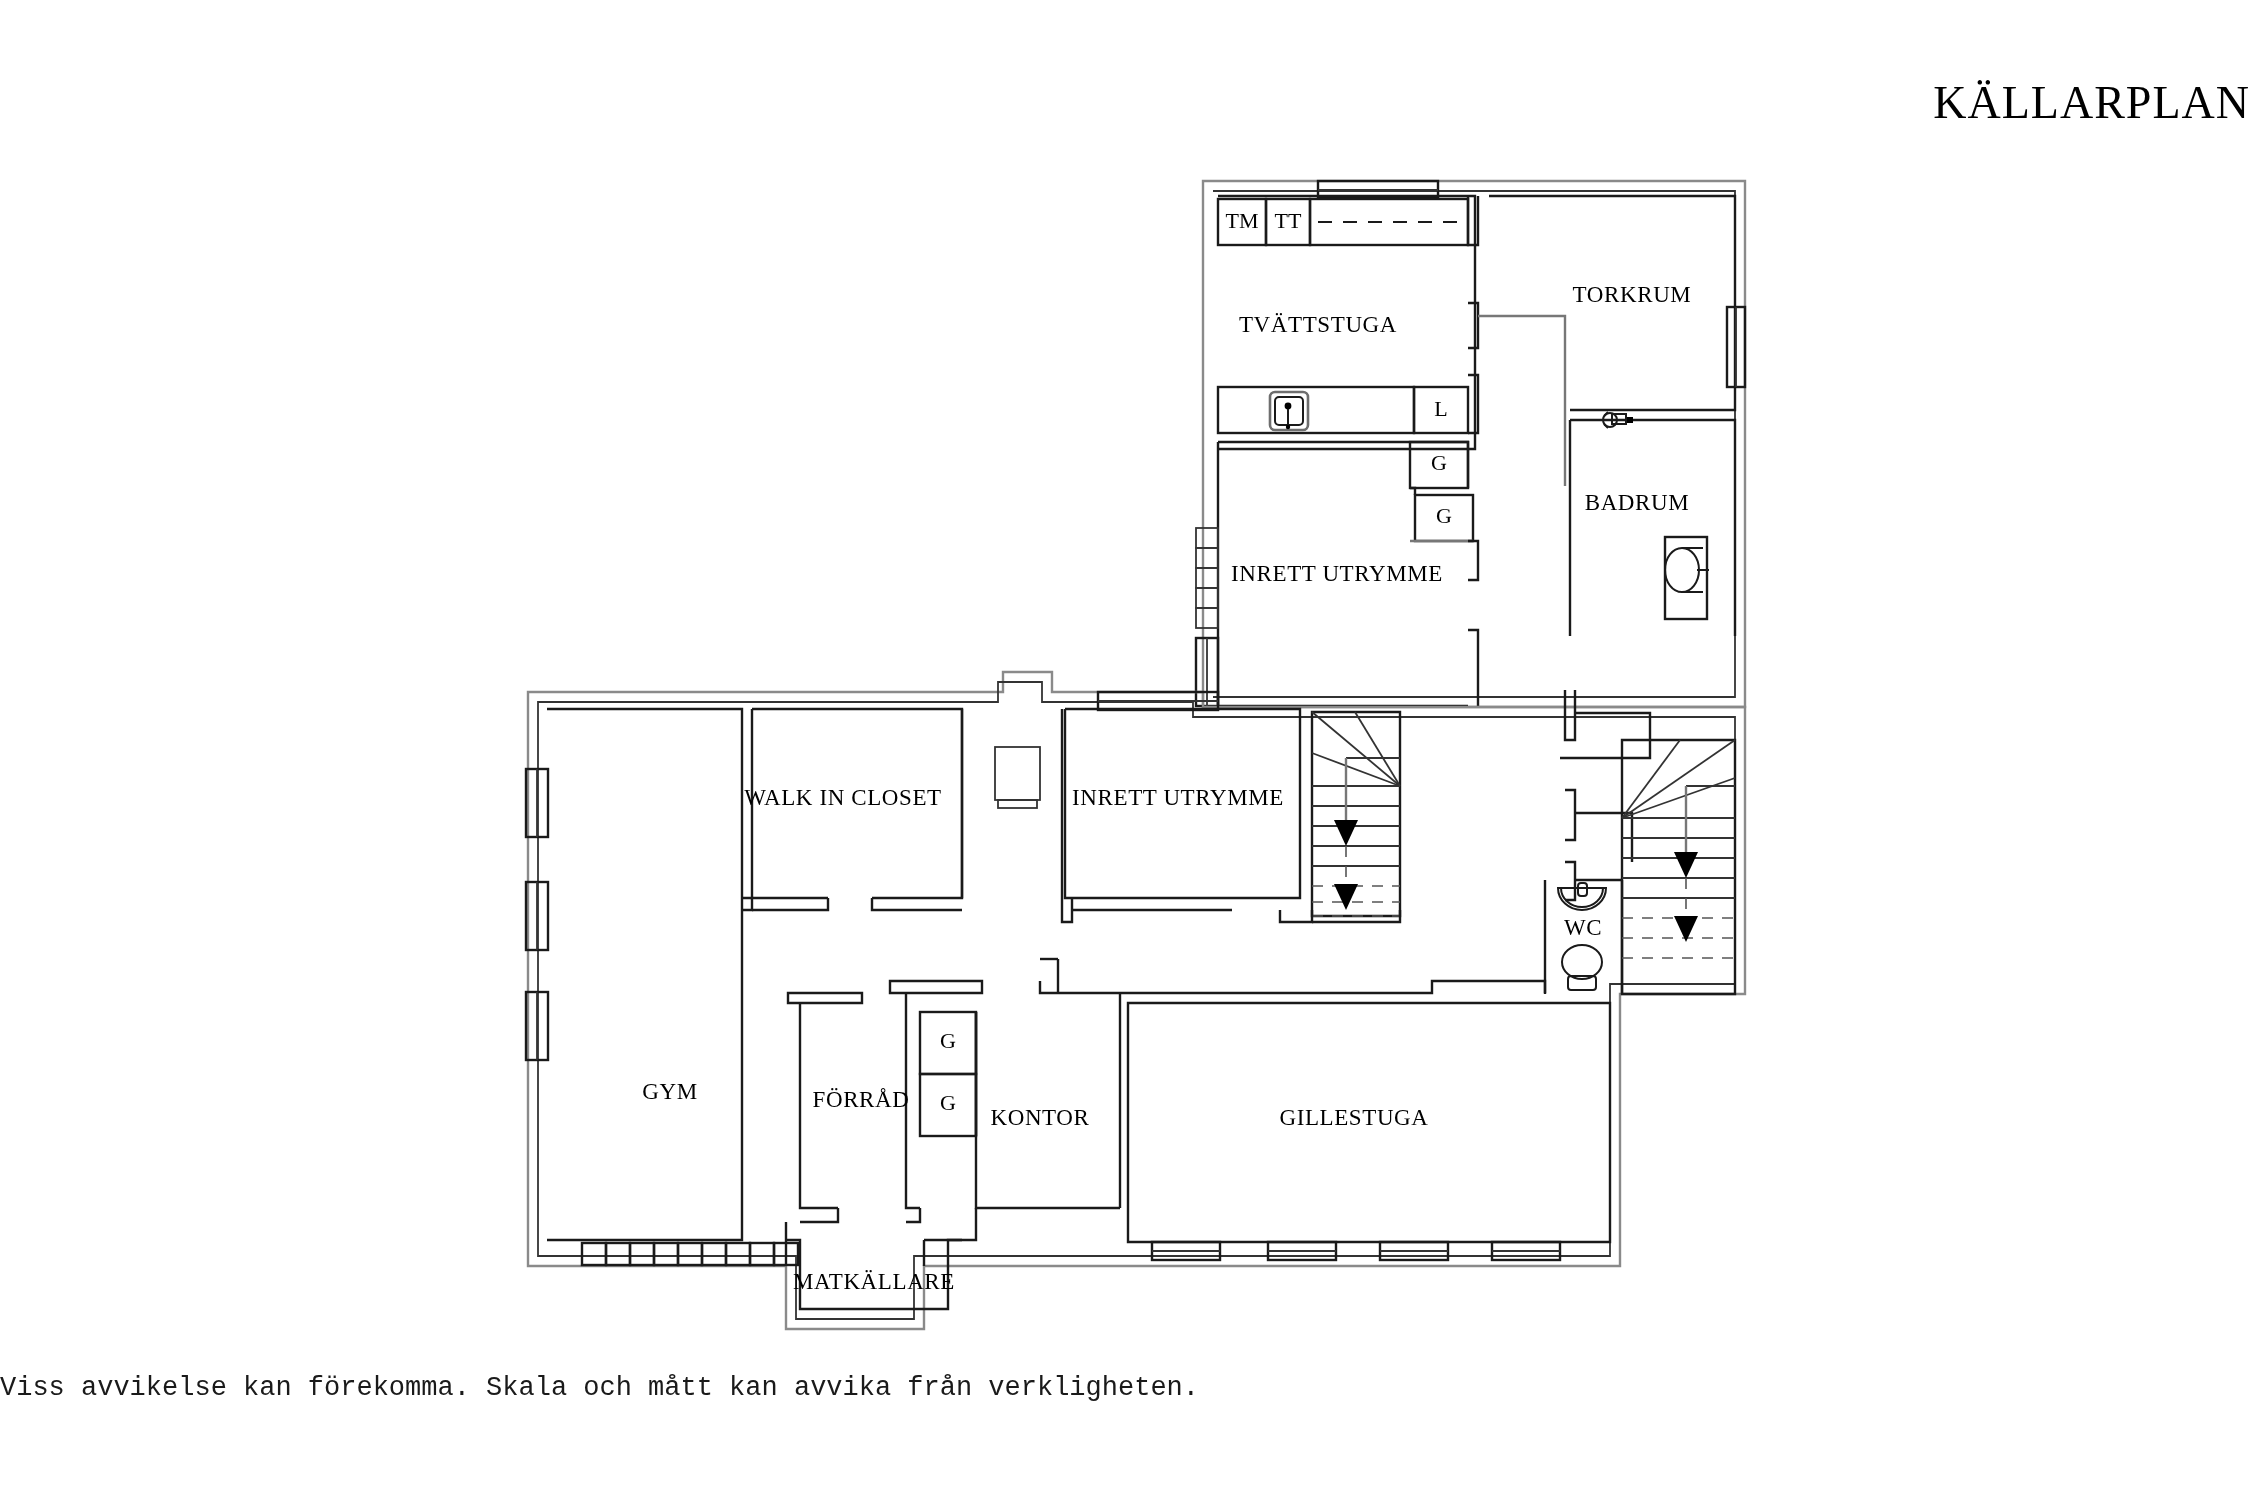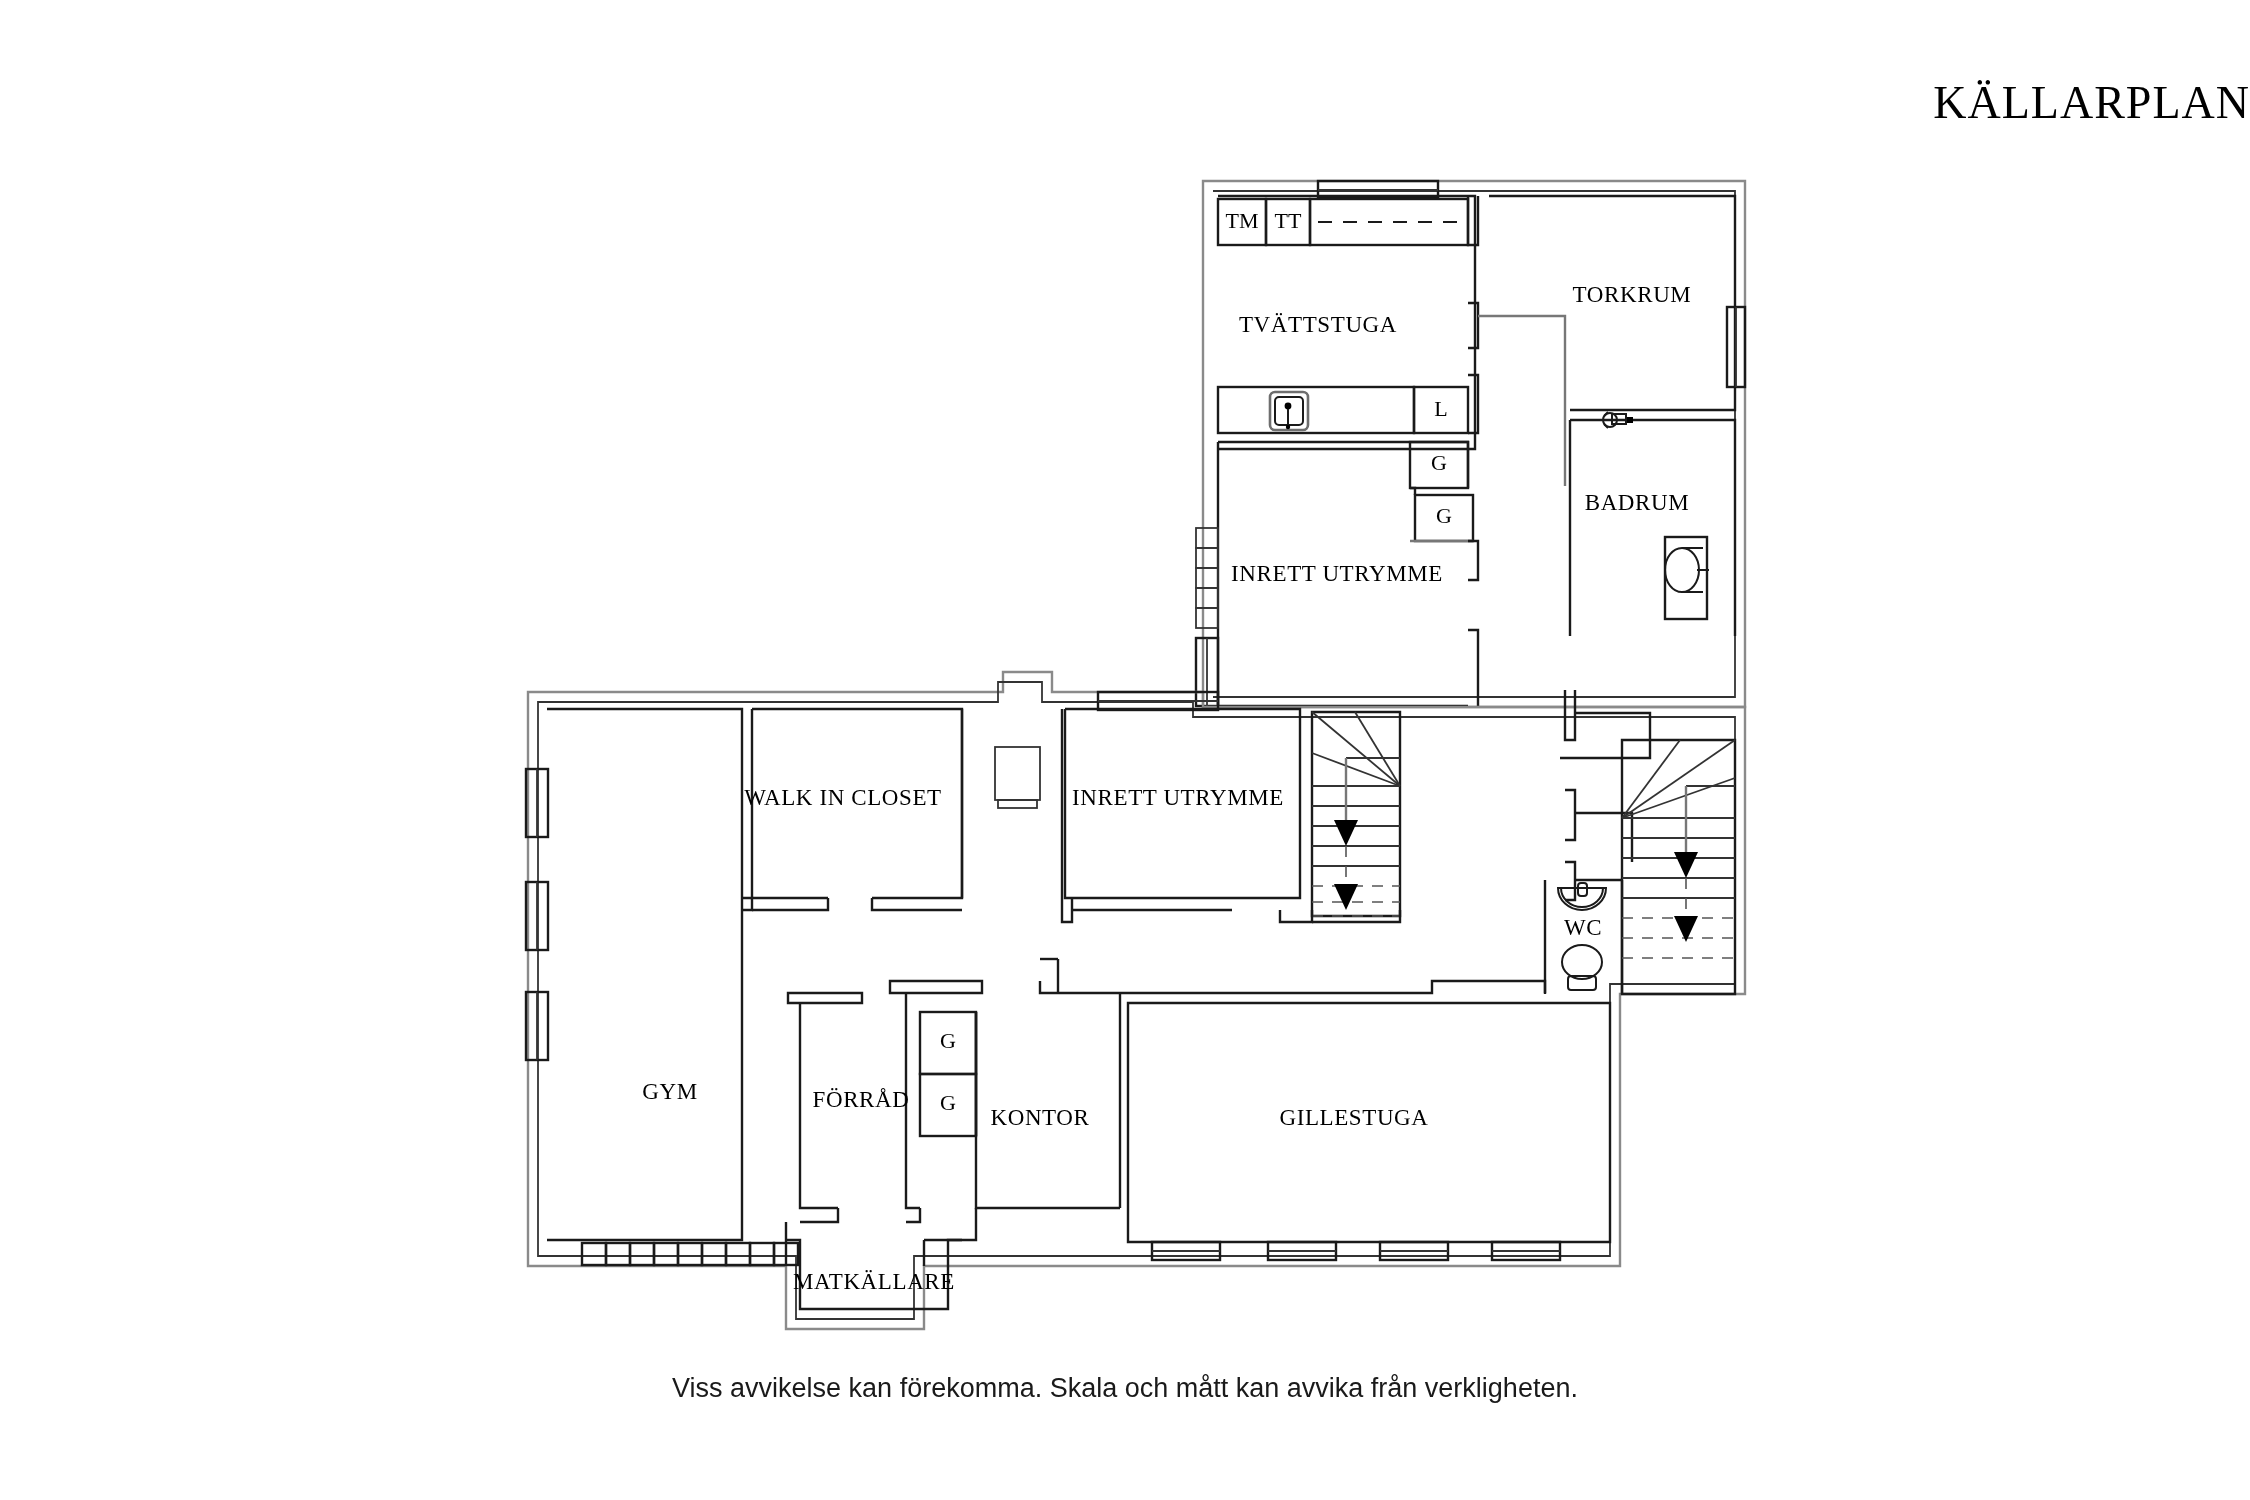--- a/index.html
+++ b/index.html
@@ -28,22 +28,22 @@
     font-size: 46px;
     letter-spacing: 1px;
     color: #000;
     margin-top: 8px;
   }
   .caption {
     position: absolute;
     top: 1373px;
     left: 0;
     width: 2250px;
-    text-align: center;
-    font-family: Liberation Sans, sans-serif;
+    text-align: left;
+    font-family: Liberation Mono, monospace;
     font-size: 27px;
     color: #1a1a1a;
   }
   svg#floorplan {
     position: absolute;
     left: 0;
     top: 0;
     width: 2250px;
     height: 1500px;
     display: block;

